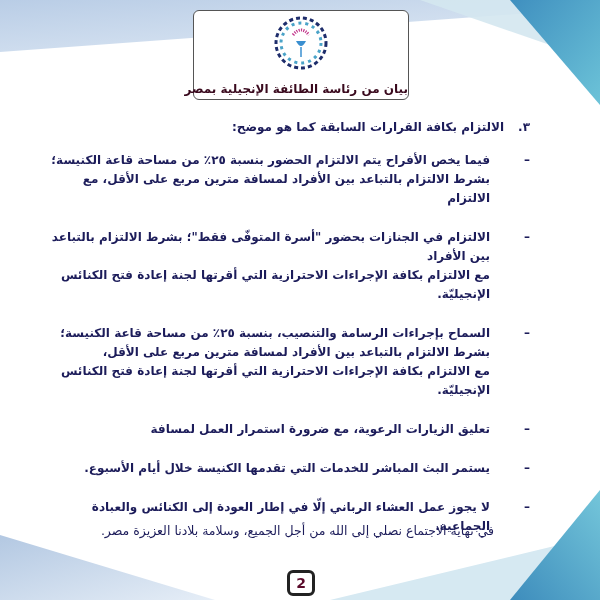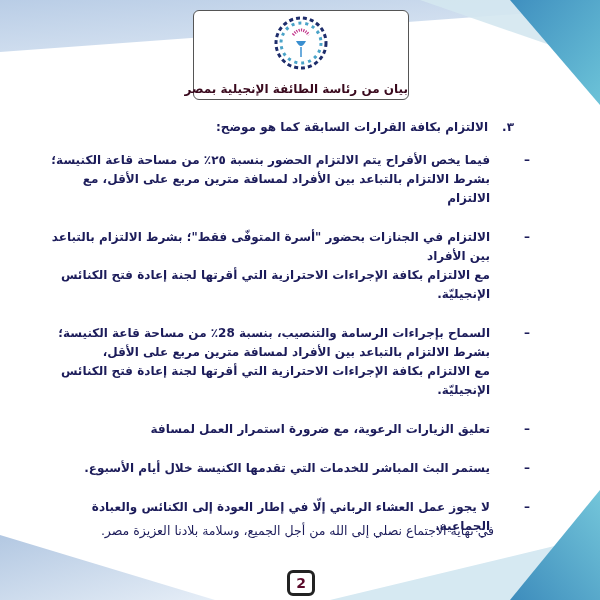--- a/index.html
+++ b/index.html
@@ -6,21 +6,21 @@
   body { width:600px; height:600px; position:relative; overflow:hidden; background:#ffffff;
          font-family:"DejaVu Sans", sans-serif; }
   .bg { position:absolute; inset:0; z-index:0; }
   .header-box { position:absolute; left:193px; top:10px; width:214px; height:88px;
                 border:1.5px solid #555; border-radius:6px; background:#fff; z-index:2; }
   .logo { position:absolute; left:50%; top:2px; transform:translateX(-50%); width:70px; height:60px; }
   .header-title { position:absolute; bottom:3px; left:0; right:0; text-align:center; direction:rtl;
                   font-size:12px; font-weight:bold; color:#3a0a1e; white-space:nowrap; }
   .content { position:absolute; left:40px; right:70px; top:118px; z-index:2; direction:rtl;
              color:#1c1c5a; font-weight:bold; font-size:12px; line-height:19px; }
-  .num-line { margin-right:16px; margin-bottom:14px; }
+  .num-line { margin-right:0px; margin-bottom:14px; }
   .num-line .num { margin-left:14px; }
   .item { position:relative; padding-right:40px; margin-bottom:20px; }
   .item .dash { position:absolute; right:0; top:0; }
   .item p { margin:0; }
   .closing { position:absolute; top:523px; left:60px; right:65px; text-align:center; direction:rtl;
              color:#1c1c5a; font-weight:normal; font-size:12.5px; z-index:2; }
   .page-num { position:absolute; left:287px; top:570px; width:22px; height:20px; border:3px solid #222;
               border-radius:6px; text-align:center; line-height:20px; font-weight:bold; font-size:14px;
               color:#5a0a2a; z-index:2; background:#fff; }
 </style>
@@ -77,21 +77,21 @@
   </div>
 
   <div class="item">
     <span class="dash">–</span>
     <p>الالتزام في الجنازات بحضور "أسرة المتوفّى فقط"؛ بشرط الالتزام بالتباعد بين الأفراد</p>
     <p>مع الالتزام بكافة الإجراءات الاحترازية التي أقرتها لجنة إعادة فتح الكنائس الإنجيليّة.</p>
   </div>
 
   <div class="item">
     <span class="dash">–</span>
-    <p>السماح بإجراءات الرسامة والتنصيب، بنسبة 28٪ من مساحة قاعة الكنيسة؛</p>
+    <p>السماح بإجراءات الرسامة والتنصيب، بنسبة ٢٥٪ من مساحة قاعة الكنيسة؛</p>
     <p>بشرط الالتزام بالتباعد بين الأفراد لمسافة مترين مربع على الأقل،</p>
     <p>مع الالتزام بكافة الإجراءات الاحترازية التي أقرتها لجنة إعادة فتح الكنائس الإنجيليّة.</p>
   </div>
 
   <div class="item">
     <span class="dash">–</span>
     <p>تعليق الزيارات الرعوية، مع ضرورة استمرار العمل لمسافة</p>
   </div>
 
   <div class="item">

